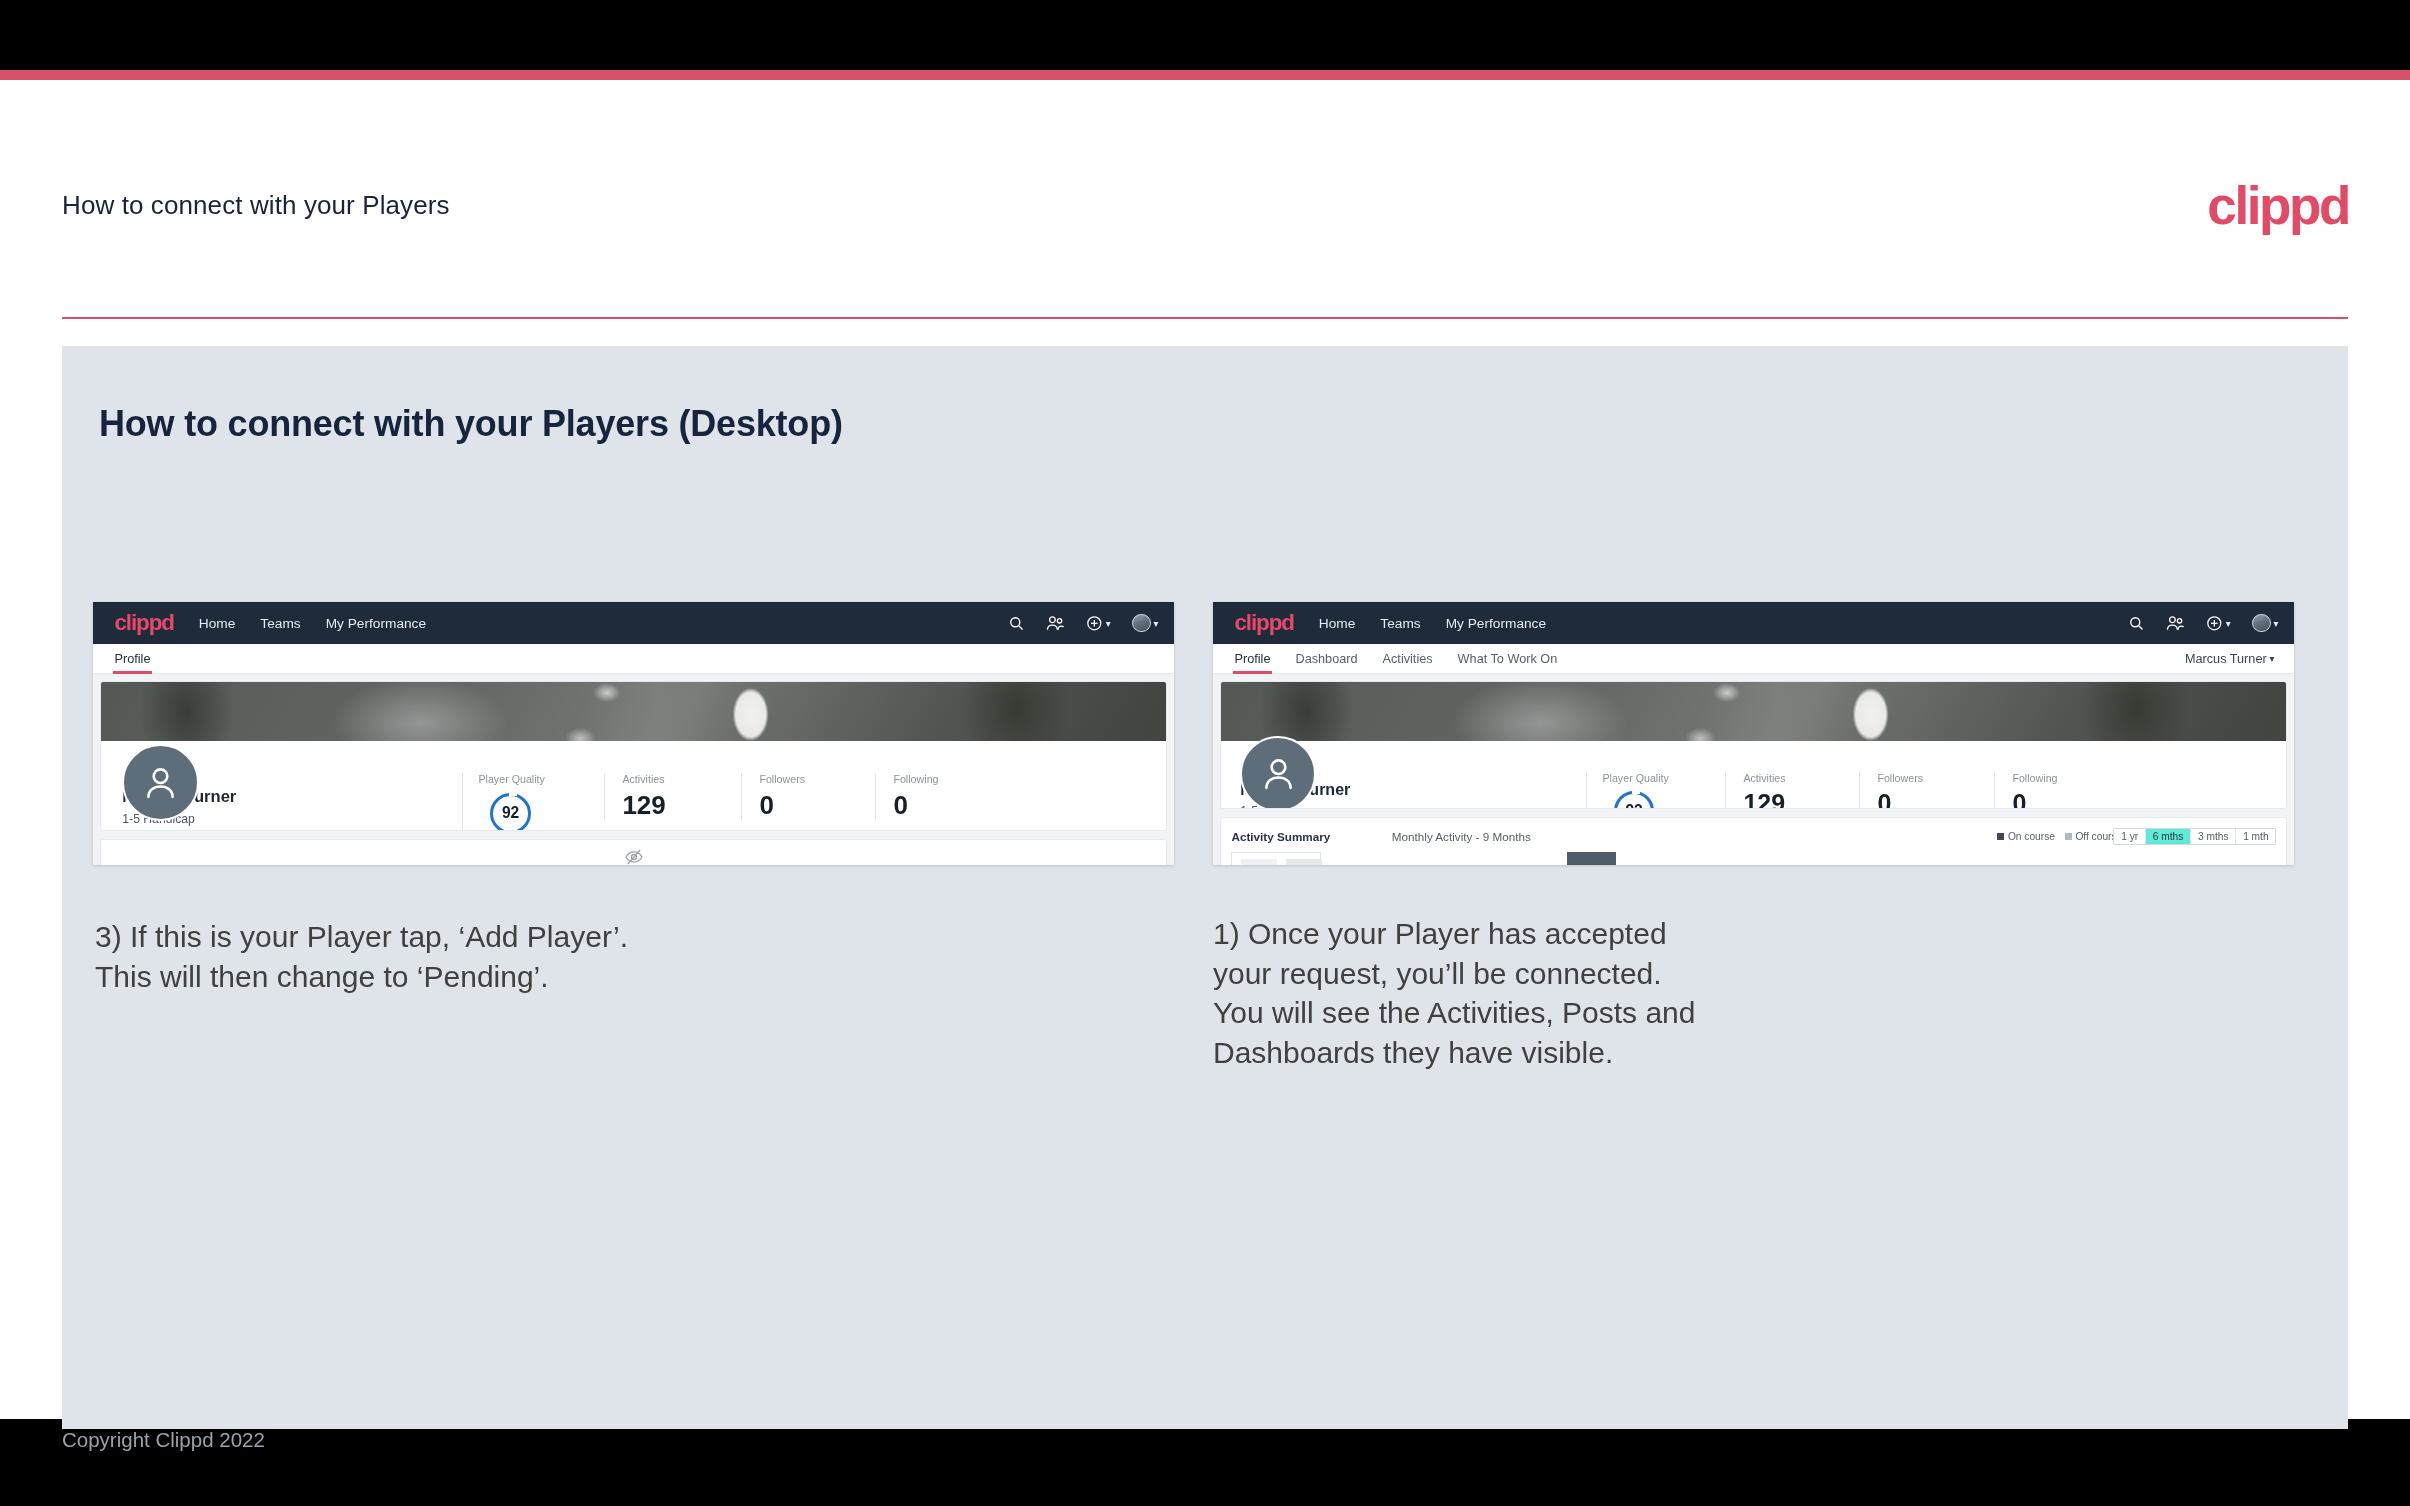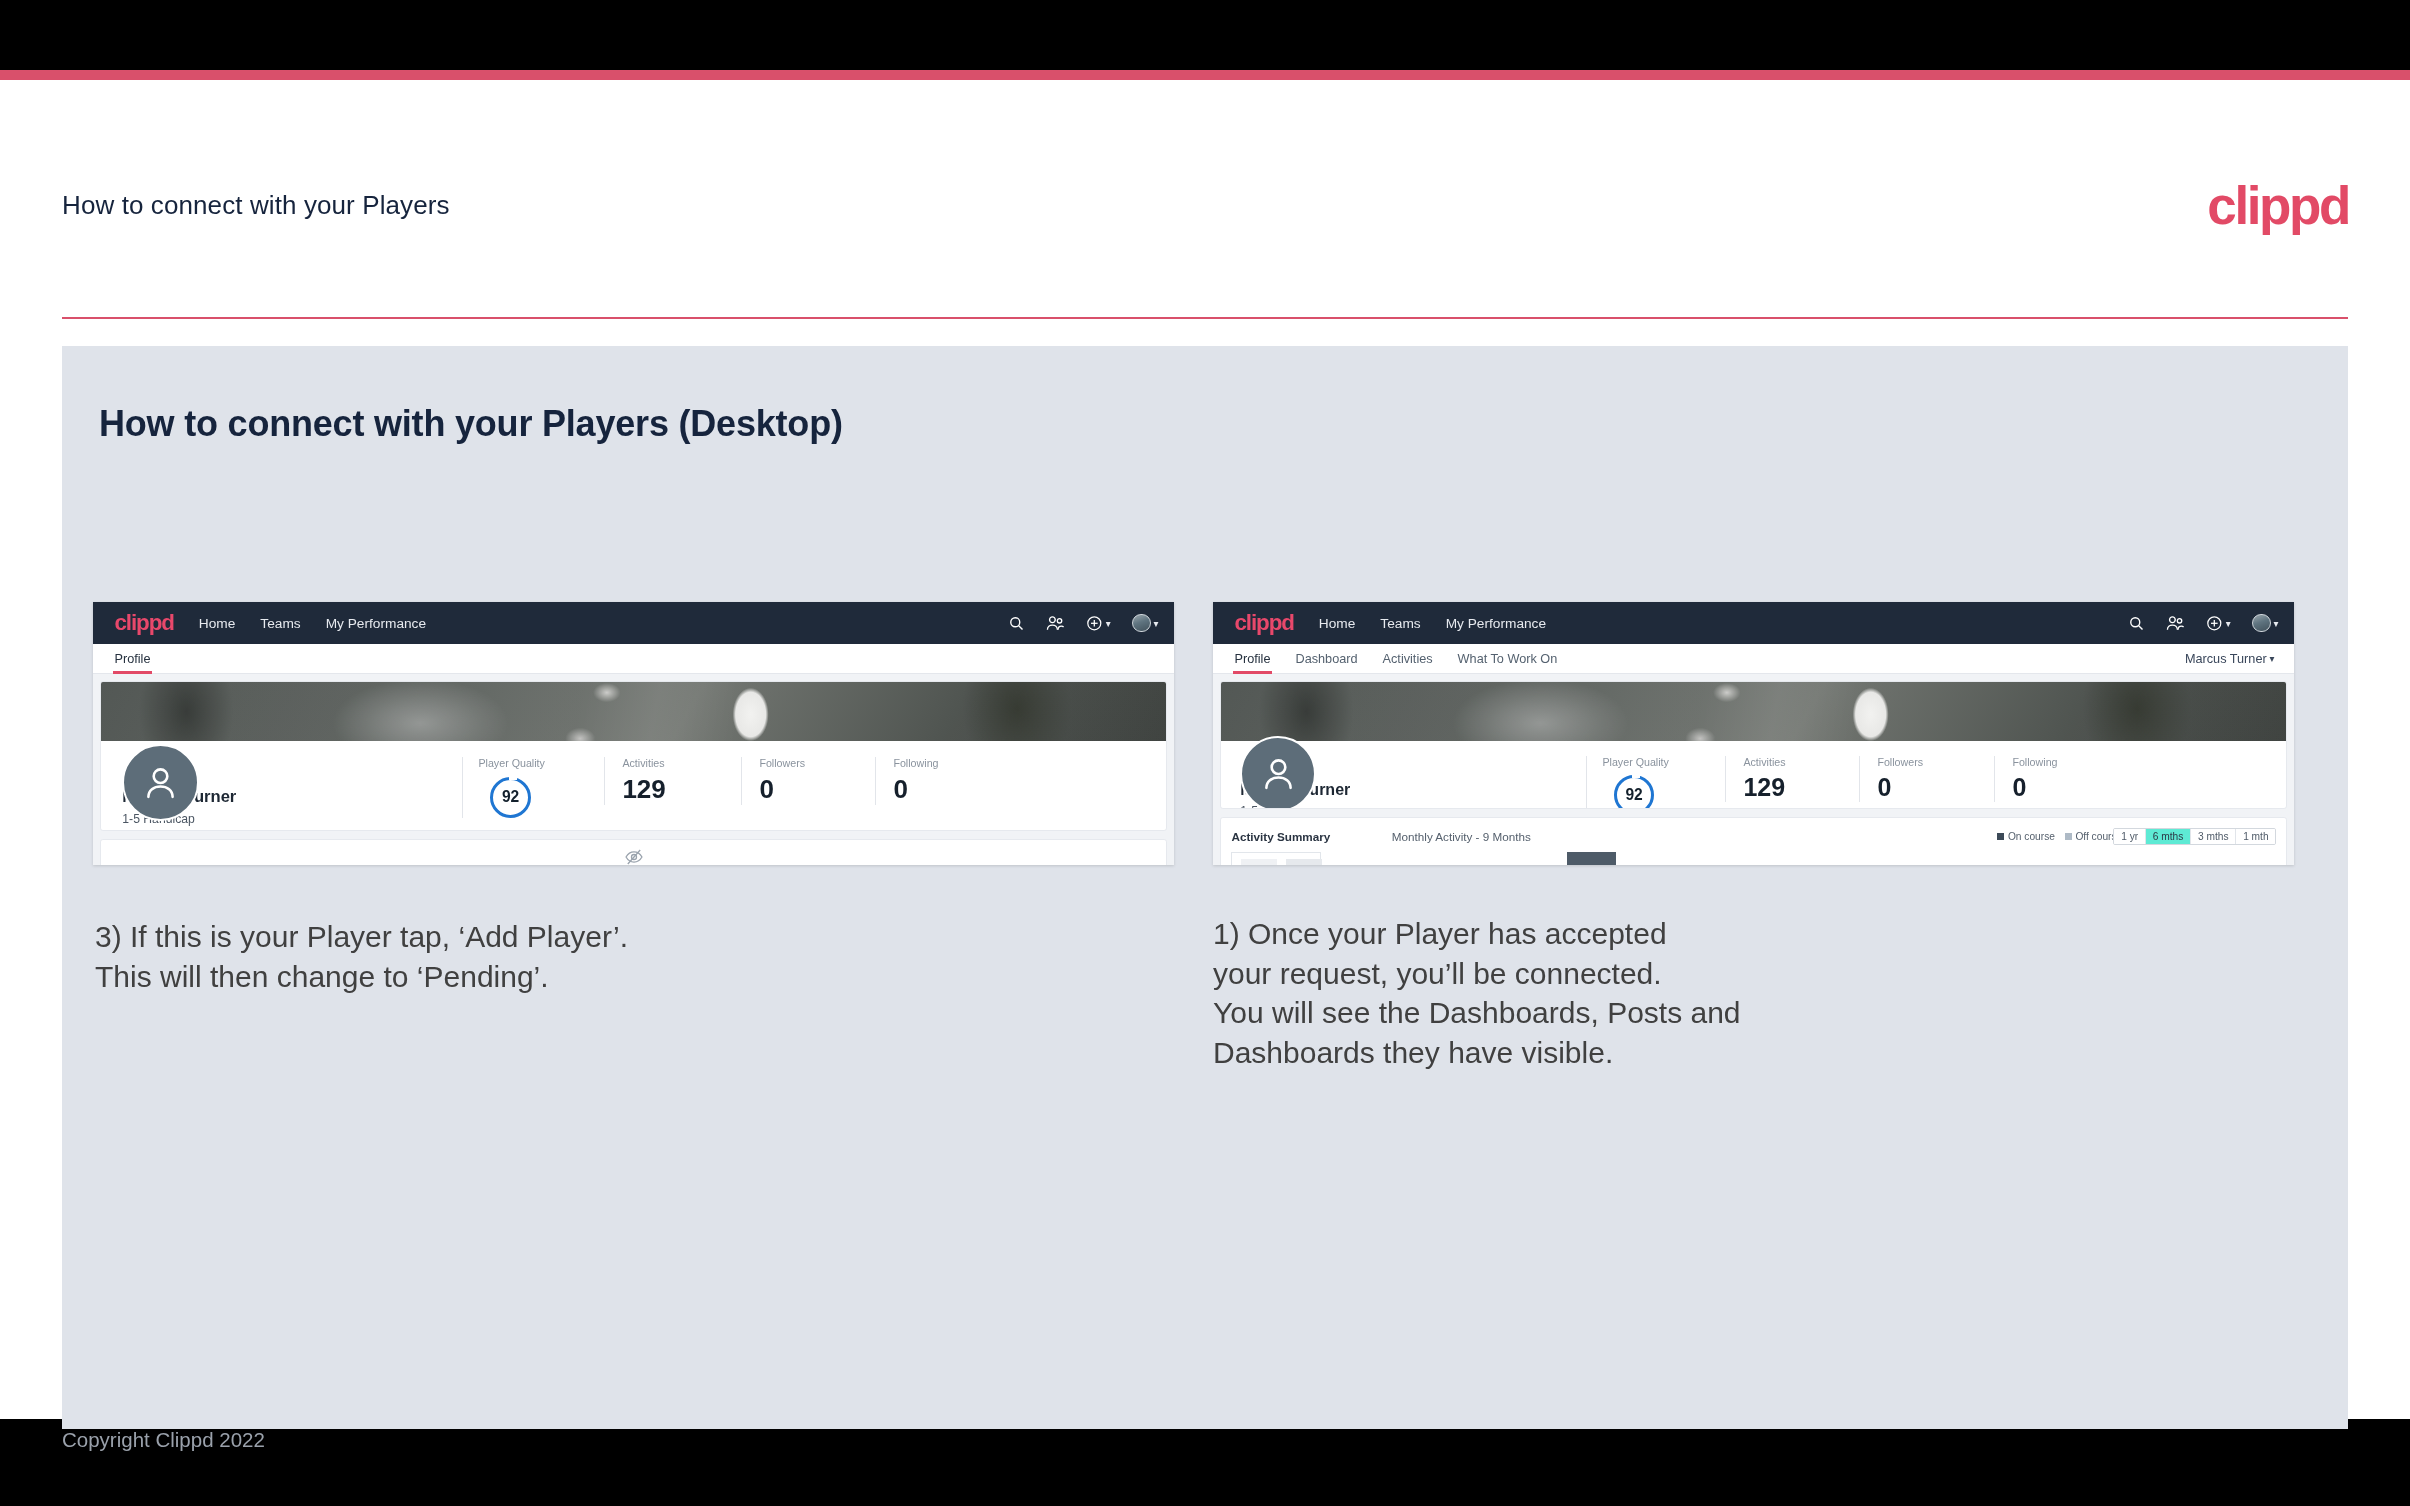--- a/index.html
+++ b/index.html
@@ -85,21 +85,21 @@
     position:absolute; border-radius:50%; background:#5d6d79; border:2.9px solid #fff;
     display:flex; align-items:center; justify-content:center;
   }
   .avatar-big svg { display:block; }
 
   .pname { font-weight:700; color:#1d2733; }
   .phandicap { color:#4a5562; }
   .ploc { color:#76808c; display:flex; align-items:center; gap:3.9px; }
 
   .stats { position:absolute; display:flex; align-items:flex-start; }
-  .stat { padding-left:17.6px; border-left:1px solid #e2e5ea; }
+  .stat { padding-left:17.6px; border-left:1px solid #e2e5ea;margin-top:16px; }
   .stat-label { color:#8a939e; }
   .stat-value { color:#16202c; font-weight:700; }
 
   .ring { position:relative; display:flex; align-items:center; justify-content:center; }
   .ring .track { position:absolute; inset:0; border-radius:50%; border-style:solid; border-color:#1f76d2; }
   .ring .gap { position:absolute; background:#fff; }
   .ring .num { color:#13202c; font-weight:700; position:relative; }
 
   .lower-card { background:#fff; border:1px solid #e6e9ee; border-radius:2.9px; position:relative; }
   .eye-slash { position:absolute; left:50%; top:56%; transform:translate(-50%,-50%); color:#9aa3ad; }
@@ -386,21 +386,21 @@
       </div>
 
       <div class="caption cap-left">
         <div>3) If this is your Player tap, ‘Add Player’.</div>
         <div>This will then change to ‘Pending’.</div>
       </div>
 
       <div class="caption cap-right">
         <div>1) Once your Player has accepted</div>
         <div>your request, you’ll be connected.</div>
-        <div>You will see the Dashboards, Posts and</div>
+        <div>You will see the Activities, Posts and</div>
         <div>Dashboards they have visible.</div>
       </div>
 
     </div>
 
     <div class="copyright">Copyright Clippd 2022</div>
 
   </div>
 </div>
 

